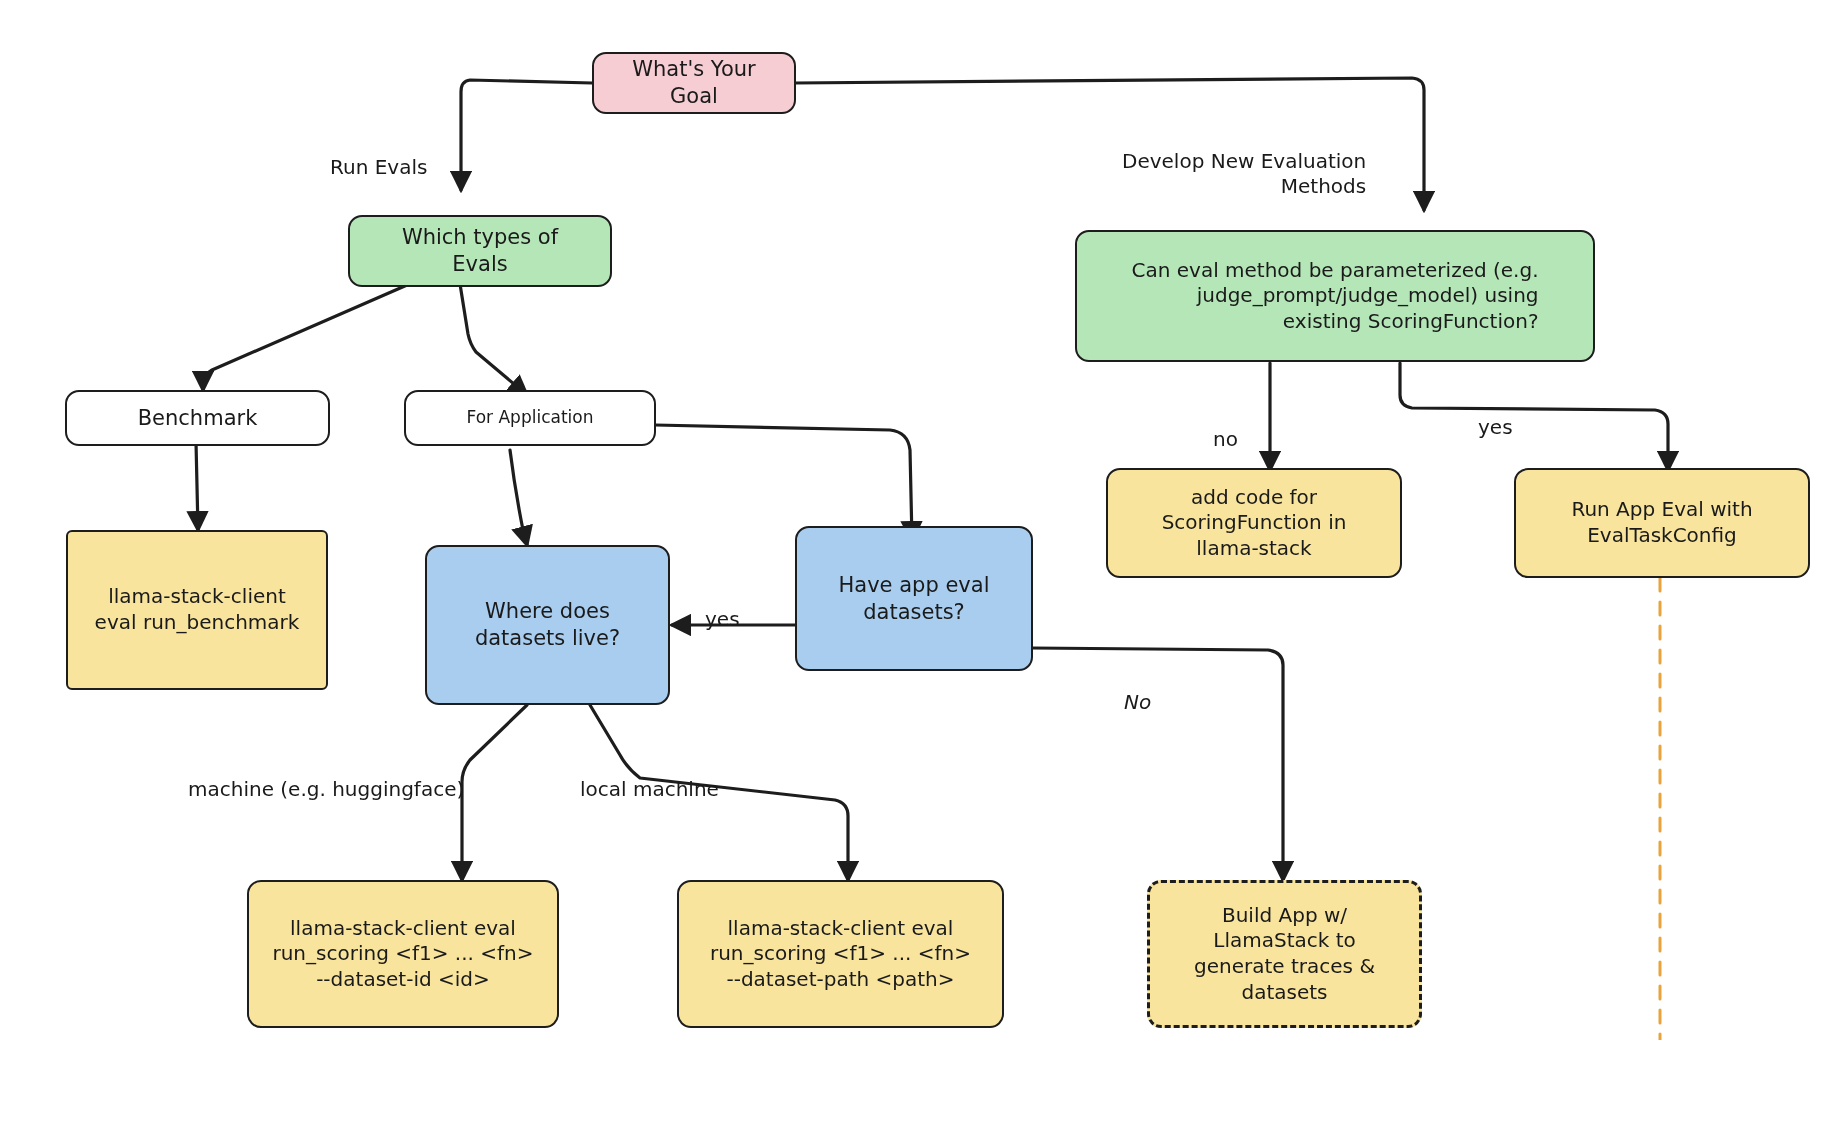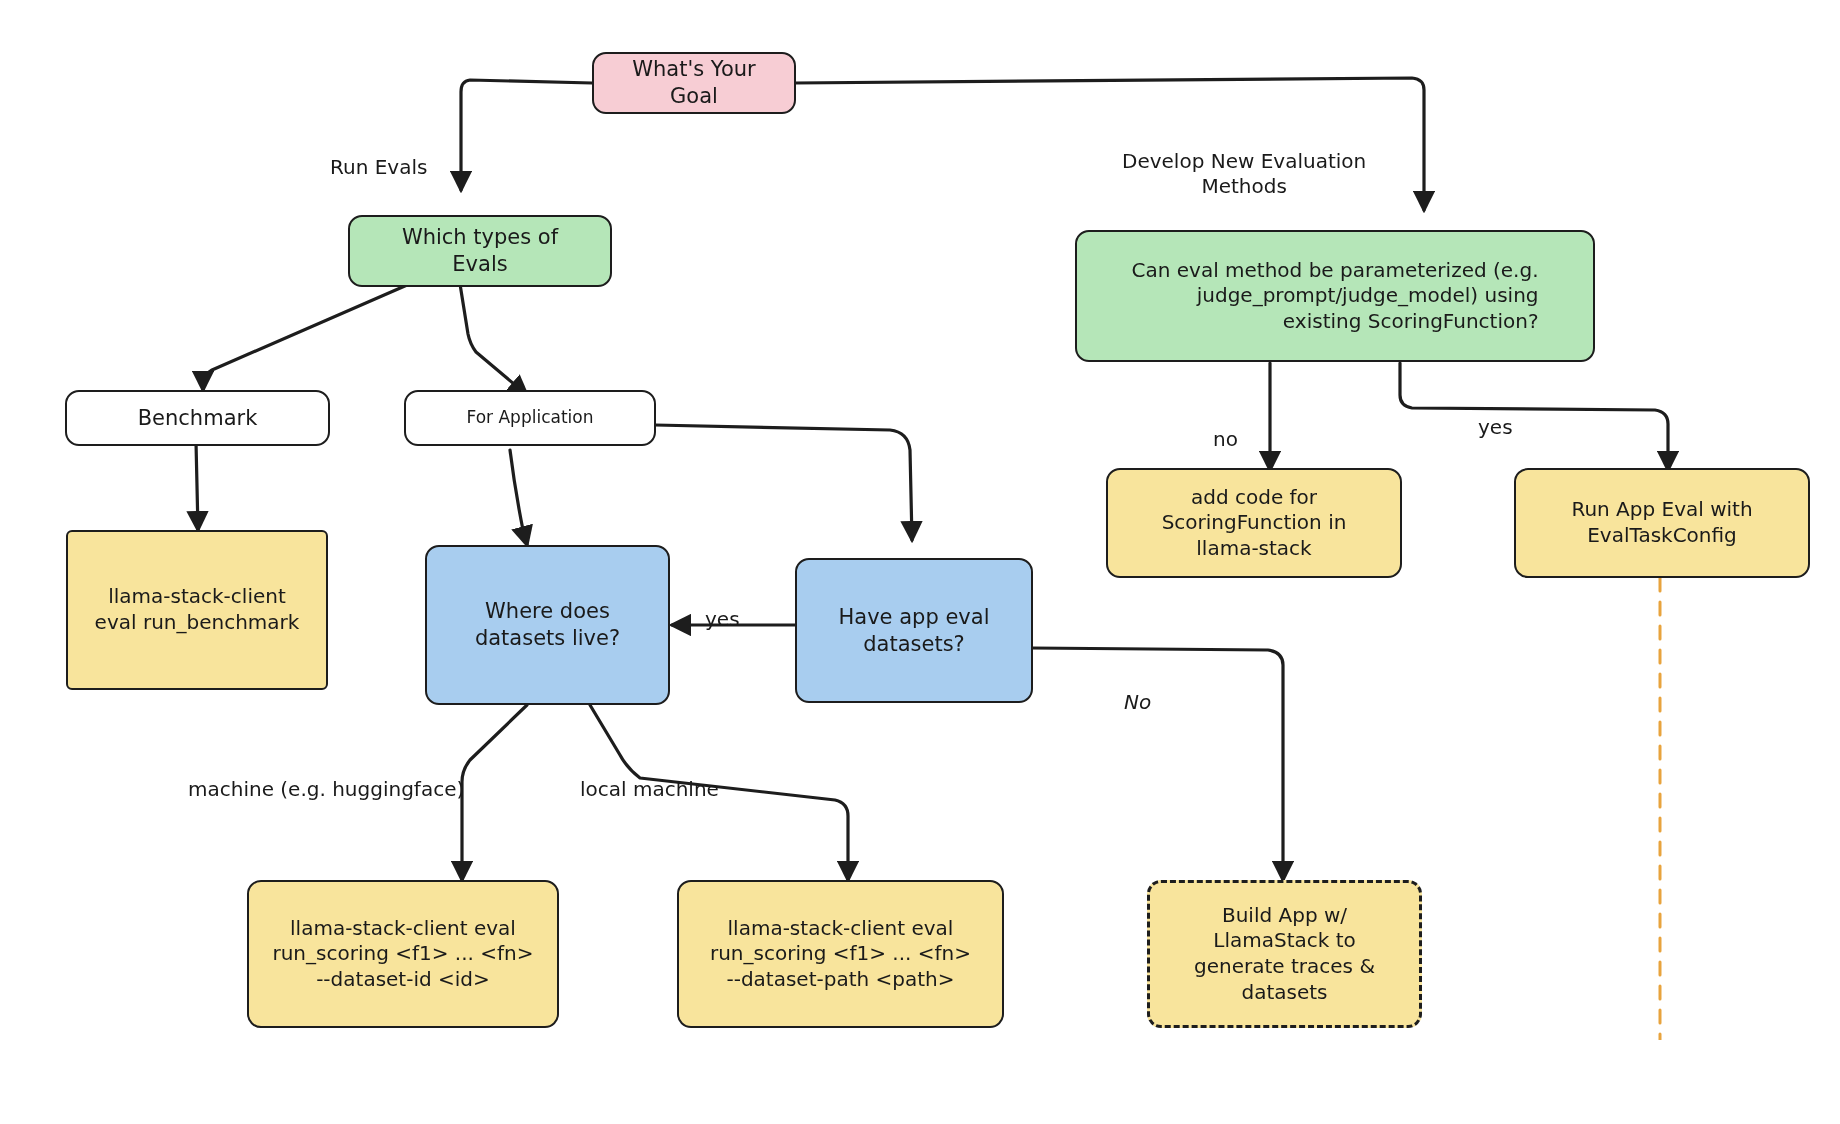--- a/index.html
+++ b/index.html
@@ -126,39 +126,39 @@
 
   <div class="node rounded yellow" style="left:1514px; top:468px; width:296px; height:110px; font-size:20px;">Run App Eval with
 EvalTaskConfig</div>
 
   <div class="node rounded yellow" style="left:66px; top:530px; width:262px; height:160px; font-size:20px;border-radius:6px;">llama-stack-client
 eval run_benchmark</div>
 
   <div class="node rounded blue" style="left:425px; top:545px; width:245px; height:160px; font-size:21px;">Where does
 datasets live?</div>
 
-  <div class="node rounded blue" style="left:795px; top:558px; width:238px; height:145px; font-size:21px;text-align:center;">Have app eval
+  <div class="node rounded blue" style="left:795px; top:526px; width:238px; height:145px; font-size:21px;text-align:center;">Have app eval
 datasets?</div>
 
   <div class="node rounded yellow" style="left:247px; top:880px; width:312px; height:148px; font-size:20px;">llama-stack-client eval
 run_scoring &lt;f1&gt; ... &lt;fn&gt;
 --dataset-id &lt;id&gt;</div>
 
   <div class="node rounded yellow" style="left:677px; top:880px; width:327px; height:148px; font-size:20px;">llama-stack-client eval
 run_scoring &lt;f1&gt; ... &lt;fn&gt;
 --dataset-path &lt;path&gt;</div>
 
   <div class="node rounded dashed" style="left:1147px; top:880px; width:275px; height:148px; font-size:20px;">Build App w/
 LlamaStack to
 generate traces &amp;
 datasets</div>
 
   <div class="edge-label" style="left:330px; top:118px; font-size:20px;">Run Evals</div>
 
-  <div class="edge-label" style="left:1122px; top:112px; font-size:20px; text-align:center;">Develop New Evaluation
+  <div class="edge-label" style="left:1122px; top:112px; font-size:20px; text-align:right;">Develop New Evaluation
 Methods</div>
 
   <div class="edge-label" style="left:1213px; top:390px; font-size:20px;">no</div>
 
   <div class="edge-label" style="left:1478px; top:378px; font-size:20px;">yes</div>
 
   <div class="edge-label" style="left:705px; top:570px; font-size:20px;">yes</div>
 
   <div class="edge-label" style="left:1124px; top:653px; font-size:20px; font-style:italic;">No</div>
 

